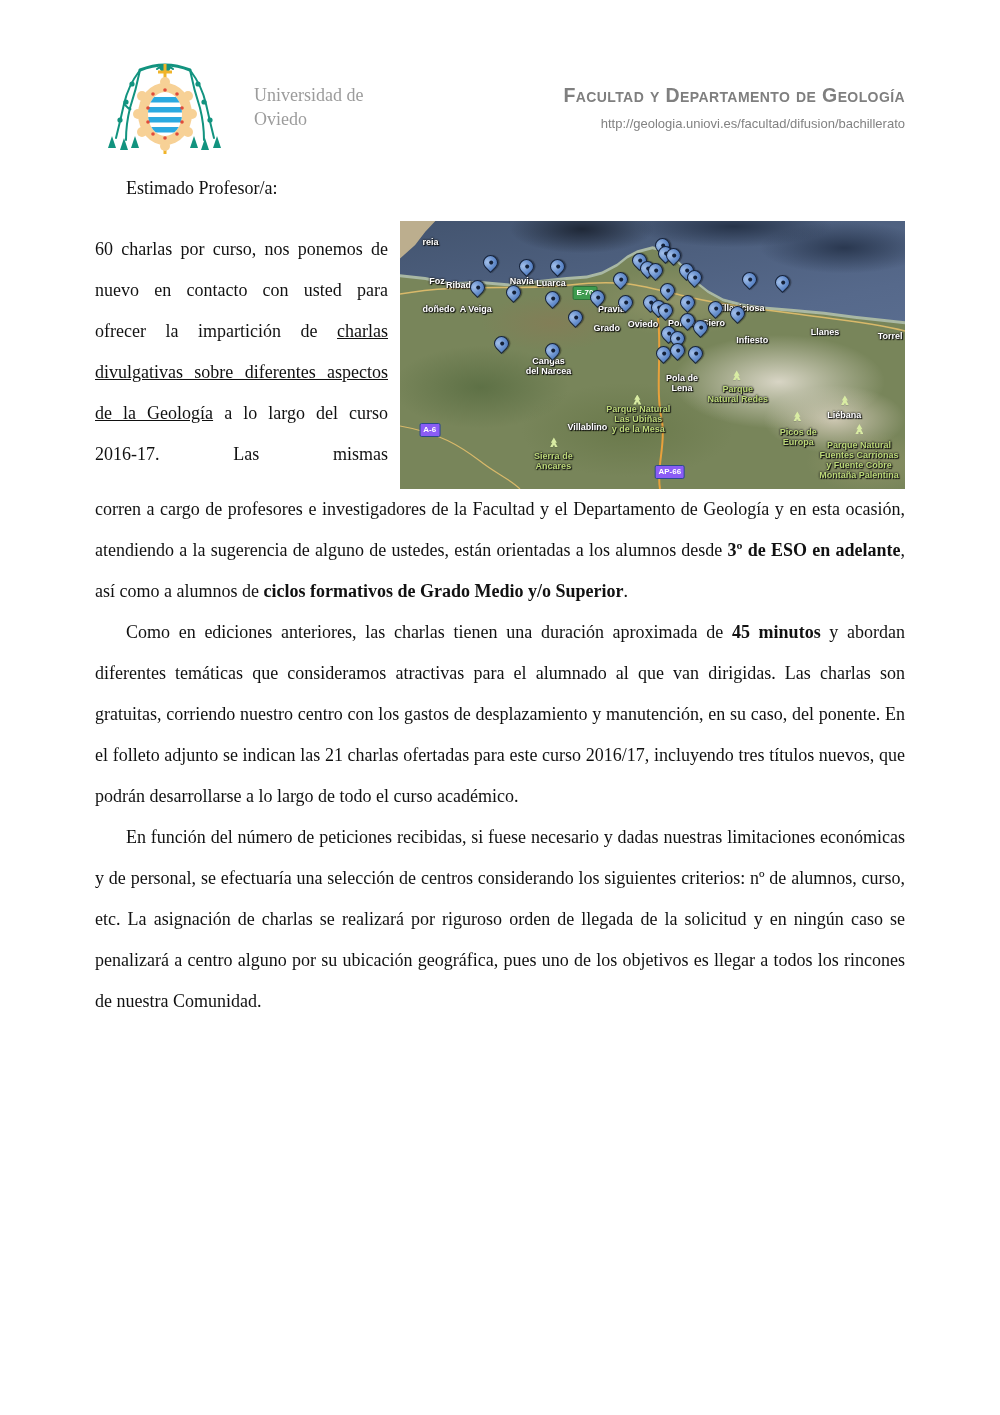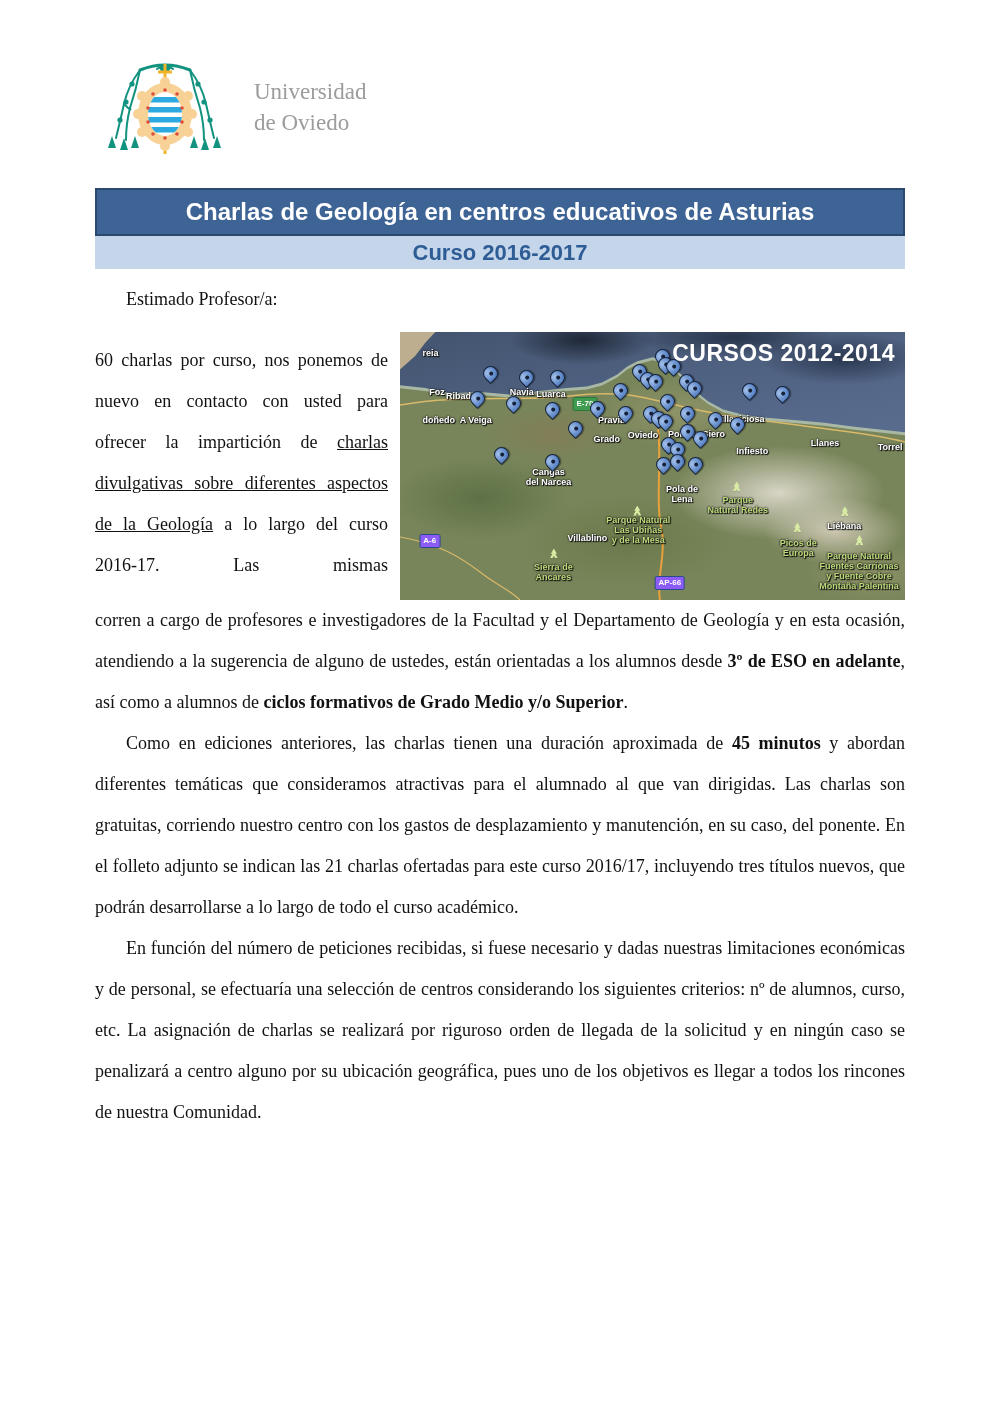--- a/index.html
+++ b/index.html
@@ -3,21 +3,21 @@
 <meta charset="utf-8">
 <style>
   html,body{margin:0;padding:0;background:#e8e8e8;}
   .page{width:1000px;height:1415px;background:#ffffff;position:relative;margin:0 auto;
         font-family:"Liberation Serif",serif;color:#111;overflow:hidden;}
 
   
   .header{display:flex;justify-content:space-between;align-items:flex-start;
           padding:56px 95px 0 102px;}
   .brand{display:flex;align-items:center;gap:26px;}
-  .brand-name{font-family:"Liberation Serif",serif;font-size:23px;color:#9c9c9c;
+  .brand-name{font-family:"Liberation Serif",serif;font-size:18px;color:#9c9c9c;
               line-height:1.35;width:120px;}
   .fac{ text-align:right;margin-top:28px;}
   .fac-title{font-family:"Liberation Sans",sans-serif;font-weight:bold;font-size:19.5px;
              color:#7f7f7f;font-variant:small-caps;letter-spacing:.4px;}
   .fac-url{font-family:"Liberation Sans",sans-serif;font-size:13px;color:#828282;margin-top:9px;}
 
   
   .banner{margin:30px 95px 0;}
   .banner-dark{height:44px;background:#3E6496;border:2px solid #2B4A6F;
                display:flex;align-items:center;justify-content:center;}
@@ -159,30 +159,26 @@
             <circle cx="80" cy="52" r="1.8"></circle>
           <circle cx="46" cy="66" r="1.8"></circle>
             <circle cx="80" cy="66" r="1.8"></circle>
           <circle cx="51" cy="78" r="1.8"></circle>
             <circle cx="75" cy="78" r="1.8"></circle>
             <circle cx="63" cy="82" r="1.8"></circle>
         </g>
       </svg>
       <div class="brand-name">Universidad de Oviedo</div>
     </div>
-  </div>
-
-  <div class="banner">
-    <div class="banner-dark">
-      <span class="banner-title">Charlas de Geología en centros educativos de Asturias</span>
-    </div>
-    <div class="banner-light">
-      <span class="banner-subtitle">Curso 2016-2017</span>
+    <div class="fac">
+      <div class="fac-title">Facultad y Departamento de Geología</div>
+      <div class="fac-url">http://geologia.uniovi.es/facultad/difusion/bachillerato</div>
     </div>
   </div>
+
 
   <div class="content">
     <p class="salutation">Estimado Profesor/a:</p>
 
 
     <div class="wrap-row">
       <div class="left-col p-block"><span>60 charlas por curso, nos ponemos de nuevo en contacto con usted para ofrecer la impartición de </span><span class="u">charlas divulgativas sobre diferentes aspectos de la Geología</span><span> a lo largo del curso 2016-17. Las mismas</span></div>
 
       <div class="map-box">
         <div class="sea"></div>
@@ -340,21 +336,20 @@
             <div class="pin-wrap" style="left: 56.8%; top: 52.6%;">
               <div class="pin"></div>
             </div>
             <div class="pin-wrap" style="left: 67.9%; top: 25%;">
               <div class="pin"></div>
             </div>
             <div class="pin-wrap" style="left: 74.7%; top: 26.1%;">
               <div class="pin"></div>
             </div>
           </div>
-        <div class="map-title">CURSOS 2012-2014</div>
       </div>
     </div>
 
     <p class="p-cont"><span>corren a cargo de profesores e investigadores de la Facultad y el Departamento de Geología y en esta ocasión, atendiendo a la sugerencia de alguno de ustedes, están orientadas a los alumnos desde </span><span class="b">3º de ESO en adelante</span><span>, así como a alumnos de </span><span class="b">ciclos formativos de Grado Medio y/o Superior</span><span>.</span></p>
     <p class="para"><span>Como en ediciones anteriores, las charlas tienen una duración aproximada de </span><span class="b">45 minutos</span><span> y abordan diferentes temáticas que consideramos atractivas para el alumnado al que van dirigidas. Las charlas son gratuitas, corriendo nuestro centro con los gastos de desplazamiento y manutención, en su caso, del ponente. En el folleto adjunto se indican las 21 charlas ofertadas para este curso 2016/17, incluyendo tres títulos nuevos, que podrán desarrollarse a lo largo de todo el curso académico.</span></p>
     <p class="para"><span>En función del número de peticiones recibidas, si fuese necesario y dadas nuestras limitaciones económicas y de personal, se efectuaría una selección de centros considerando los siguientes criterios: nº de alumnos, curso, etc. La asignación de charlas se realizará por riguroso orden de llegada de la solicitud y en ningún caso se penalizará a centro alguno por su ubicación geográfica, pues uno de los objetivos es llegar a todos los rincones de nuestra Comunidad.</span></p>
   </div>
 </div>
 
 </body></html>

